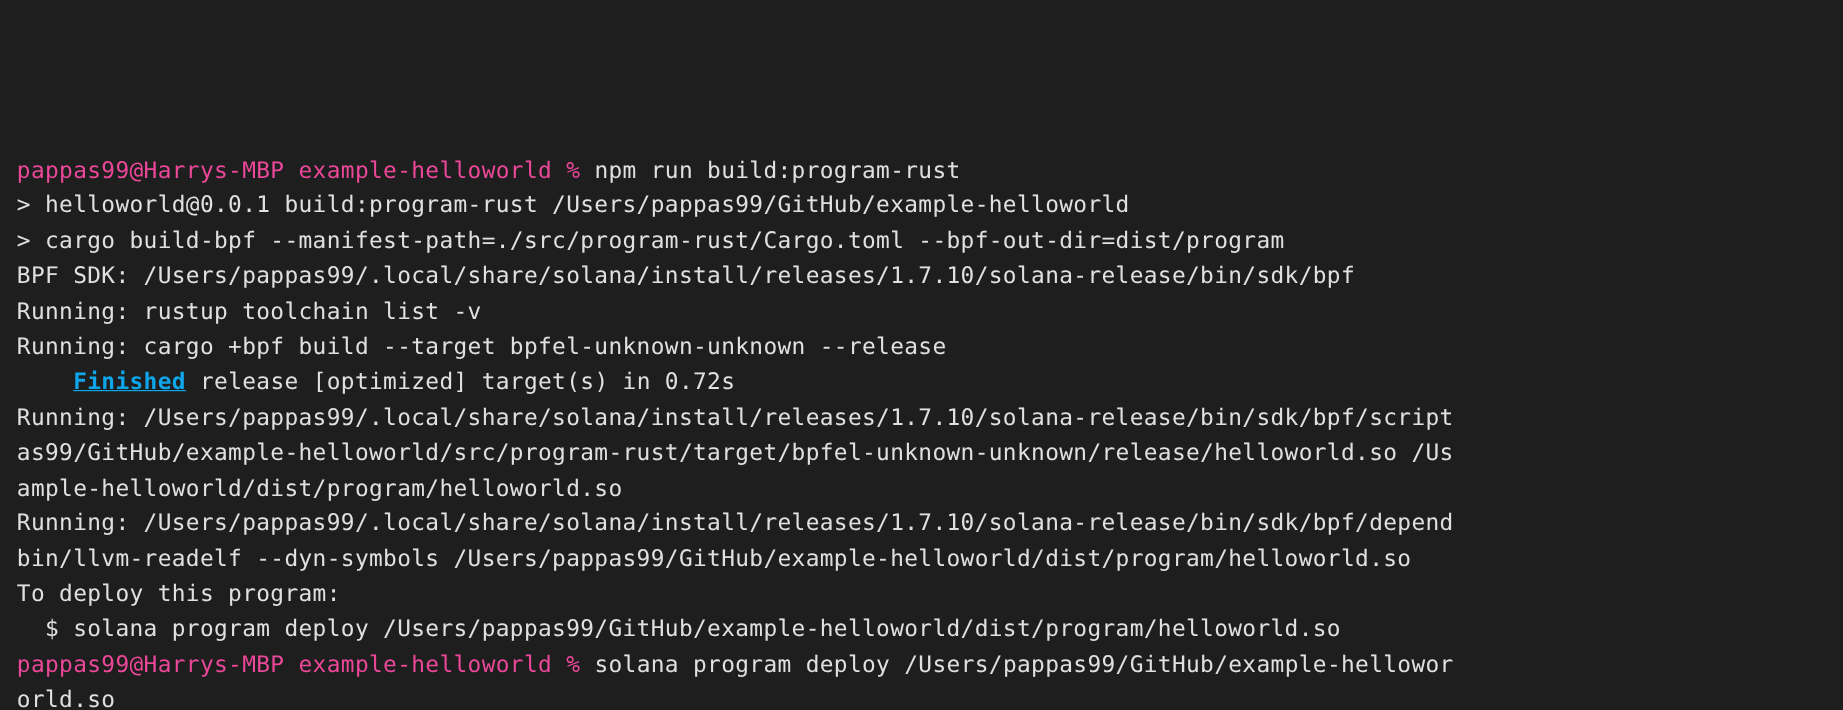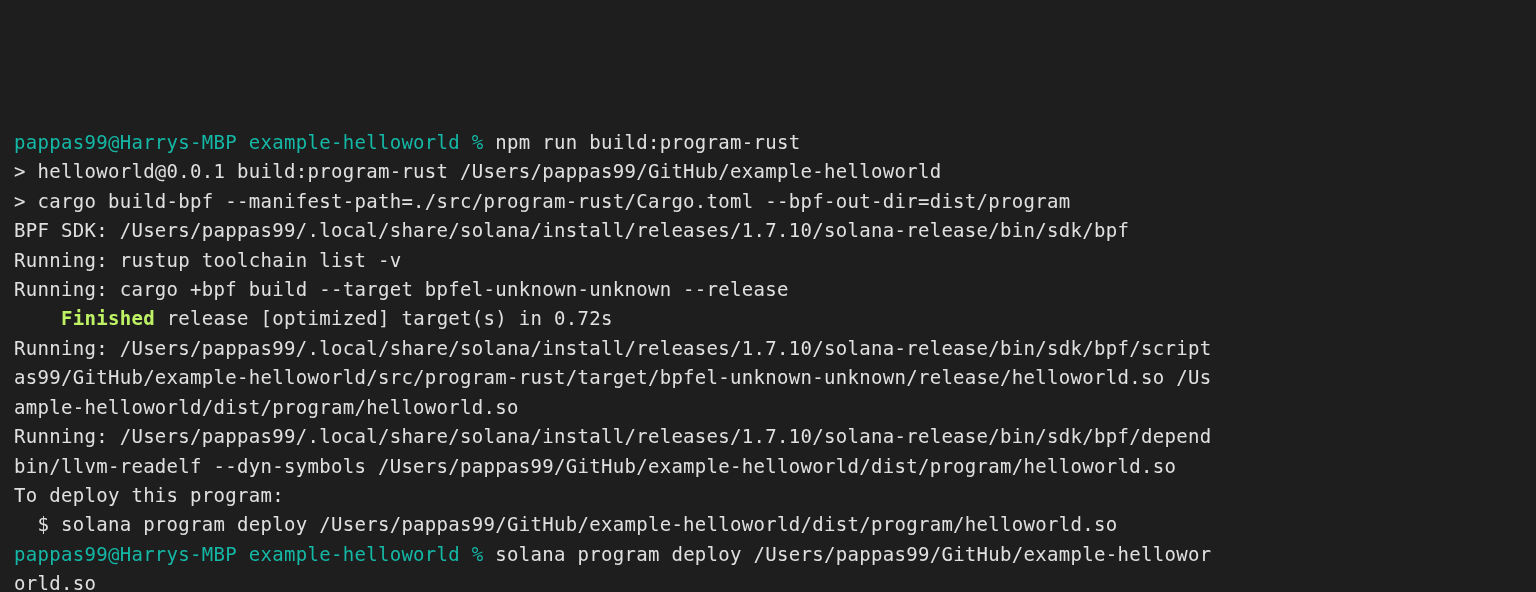--- a/index.html
+++ b/index.html
@@ -17,25 +17,26 @@
       white-space: pre;
       overflow-x: hidden;
       width: 1536px;
       height: 592px;
       letter-spacing: 0.3px;
     }
     .terminal-line {
       display: block;
     }
     .green {
-      color: #bef264;
+      color: #0ea5e9;
       font-weight: 600;
+      text-decoration: underline;
     }
     .prompt {
-      color: #14b8a6;
+      color: #ec4899;
     }
     .indent-finished {
       display: inline-block;
     }
   </style>
 </head>
 <body>
 
 
 

